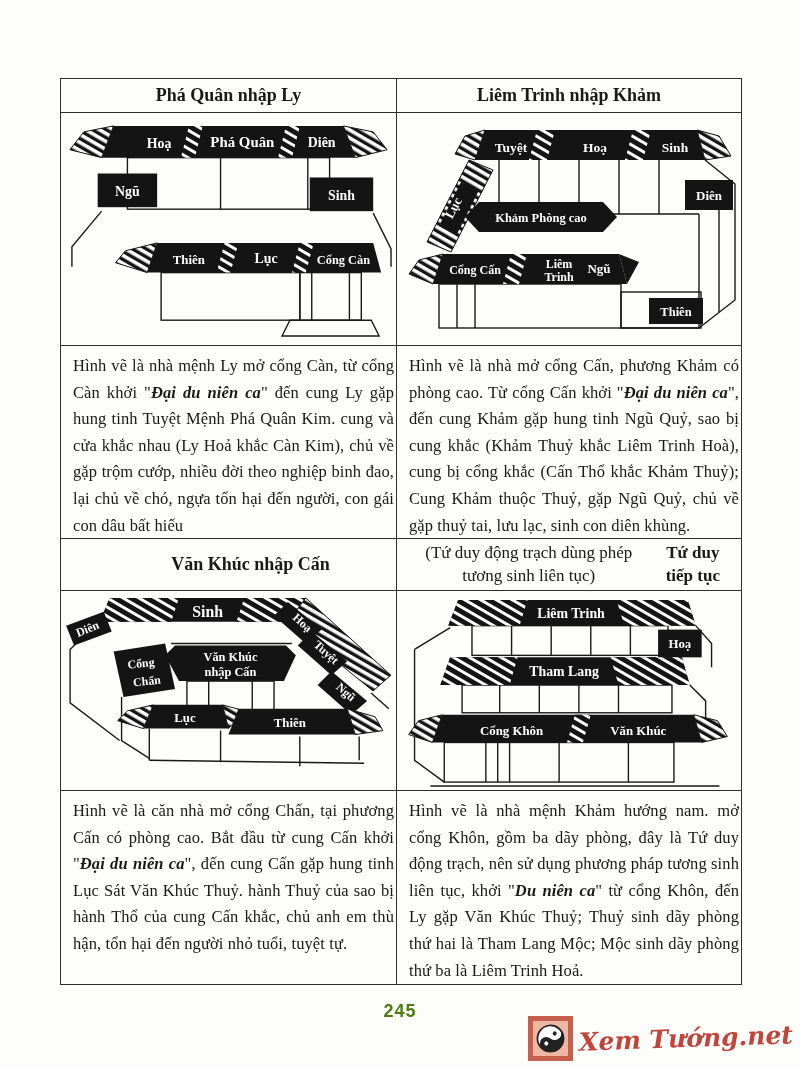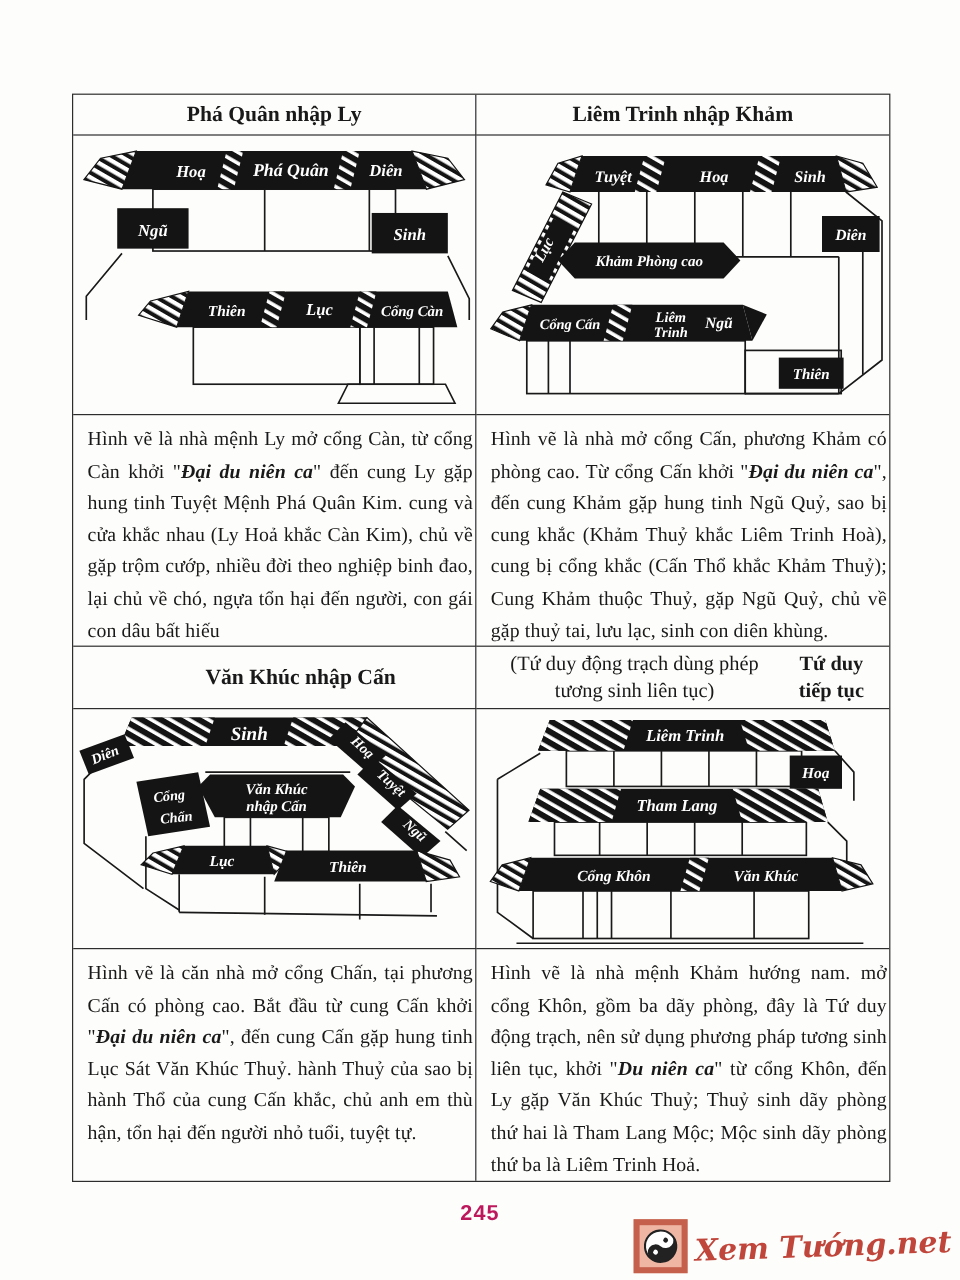--- a/index.html
+++ b/index.html
@@ -8,29 +8,29 @@
   .sheet{position:absolute;left:60px;top:78px;width:682px;height:907px;
          display:grid;grid-template-columns:336px 1fr;
          grid-template-rows:34px 233px 193px 52px 200px 1fr;
          border:1.6px solid #2d2d2d;box-sizing:border-box;background:#fdfdfb;}
   .cell{box-sizing:border-box;overflow:hidden;border-bottom:1.4px solid #2d2d2d;}
   .cell.cl{border-right:1.4px solid #2d2d2d;}
   .cell.last{border-bottom:none;}
   .title-cell{display:flex;align-items:center;justify-content:center;text-align:center;
               font-size:18px;line-height:1.32;padding:1px 8px;font-weight:normal;}
   .title-cell.small{font-size:17px;}
-  .diagram-cell{display:flex;align-items:center;justify-content:flex-end;padding:1px;font-style:italic;}
+  .diagram-cell{display:flex;align-items:center;justify-content:flex-end;padding:1px;}
   .diagram-cell svg{display:block;}
   .text-cell{padding:7px 2px 0 12px;font-size:16.5px;line-height:26.6px;
              text-align:justify;letter-spacing:.1px;}
   svg text{font-family:"Liberation Serif",serif;font-weight:bold;fill:#ffffff;}
   svg .ol{stroke:#191919;stroke-width:1.4;fill:none;}
   .page-number{position:absolute;top:1001px;left:0;right:0;text-align:center;
                font-family:"Liberation Sans",sans-serif;font-weight:bold;font-size:18px;
-               letter-spacing:1px;color:#be185d;}
+               letter-spacing:1px;color:#4d7c0f;}
   .logo{position:absolute;right:7px;top:1016px;display:flex;align-items:center;gap:6px;}
   .logo-box{width:45px;height:45px;background:#efb6a4;border:5px solid #c4604c;
             box-sizing:border-box;display:flex;align-items:center;justify-content:center;}
   .logo-box svg{transform:rotate(40deg);}
   .logo-text{font-family:"DejaVu Serif",serif;font-style:italic;font-weight:bold;
              font-size:25px;color:#c0453a;transform:rotate(-2deg);white-space:nowrap;}
 </style>
 </head>
 <body>
 

